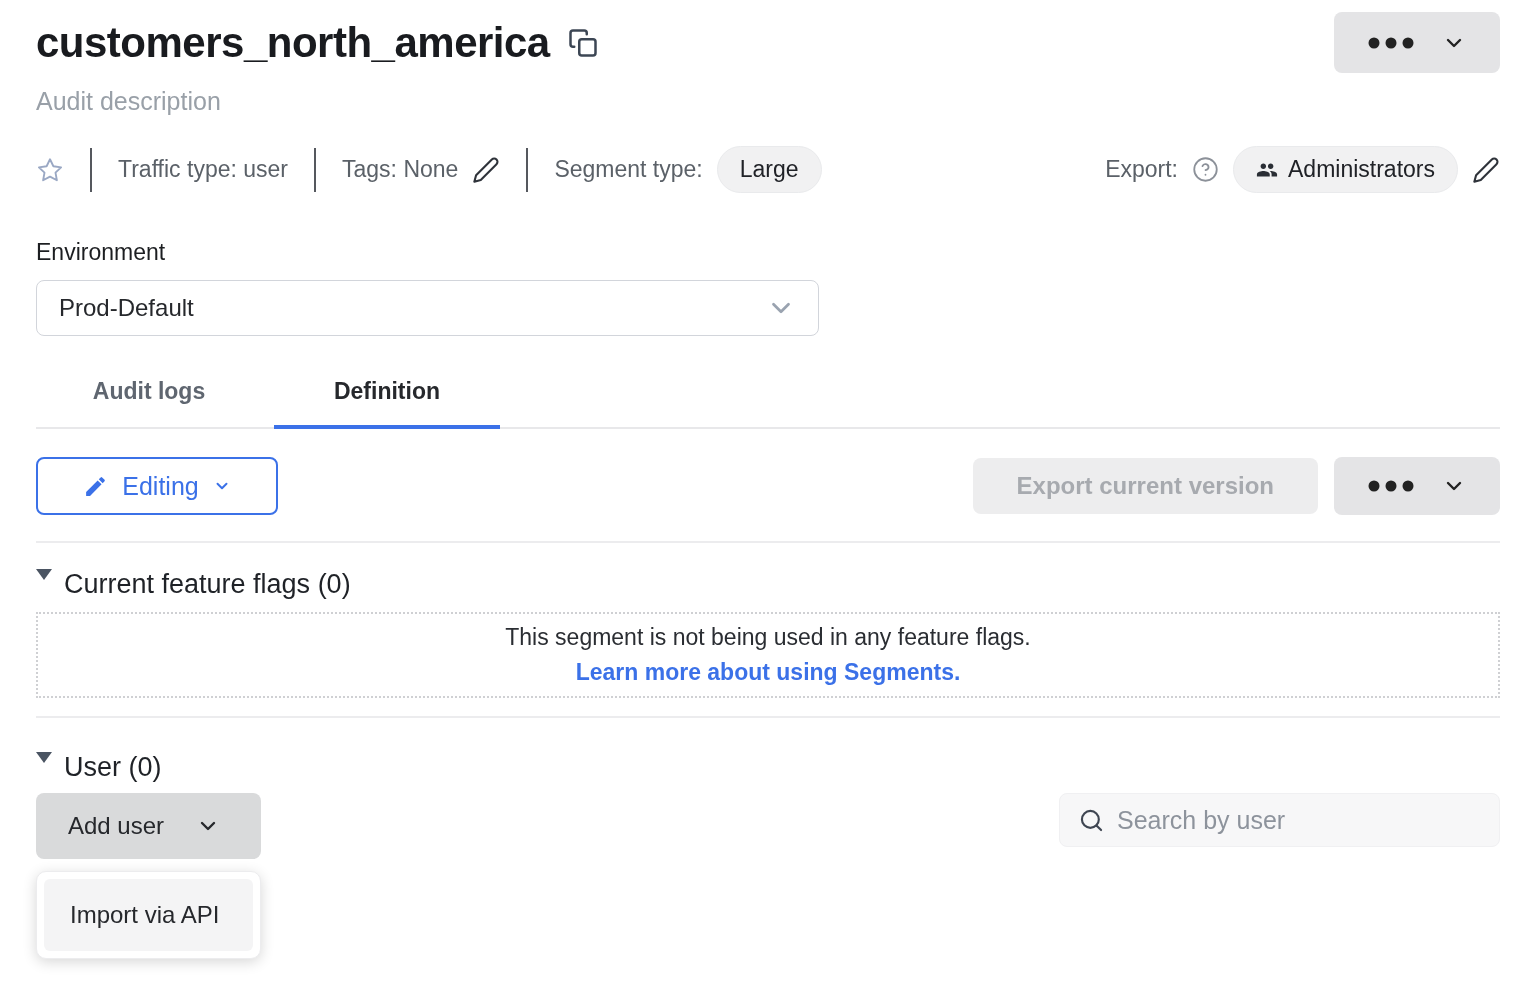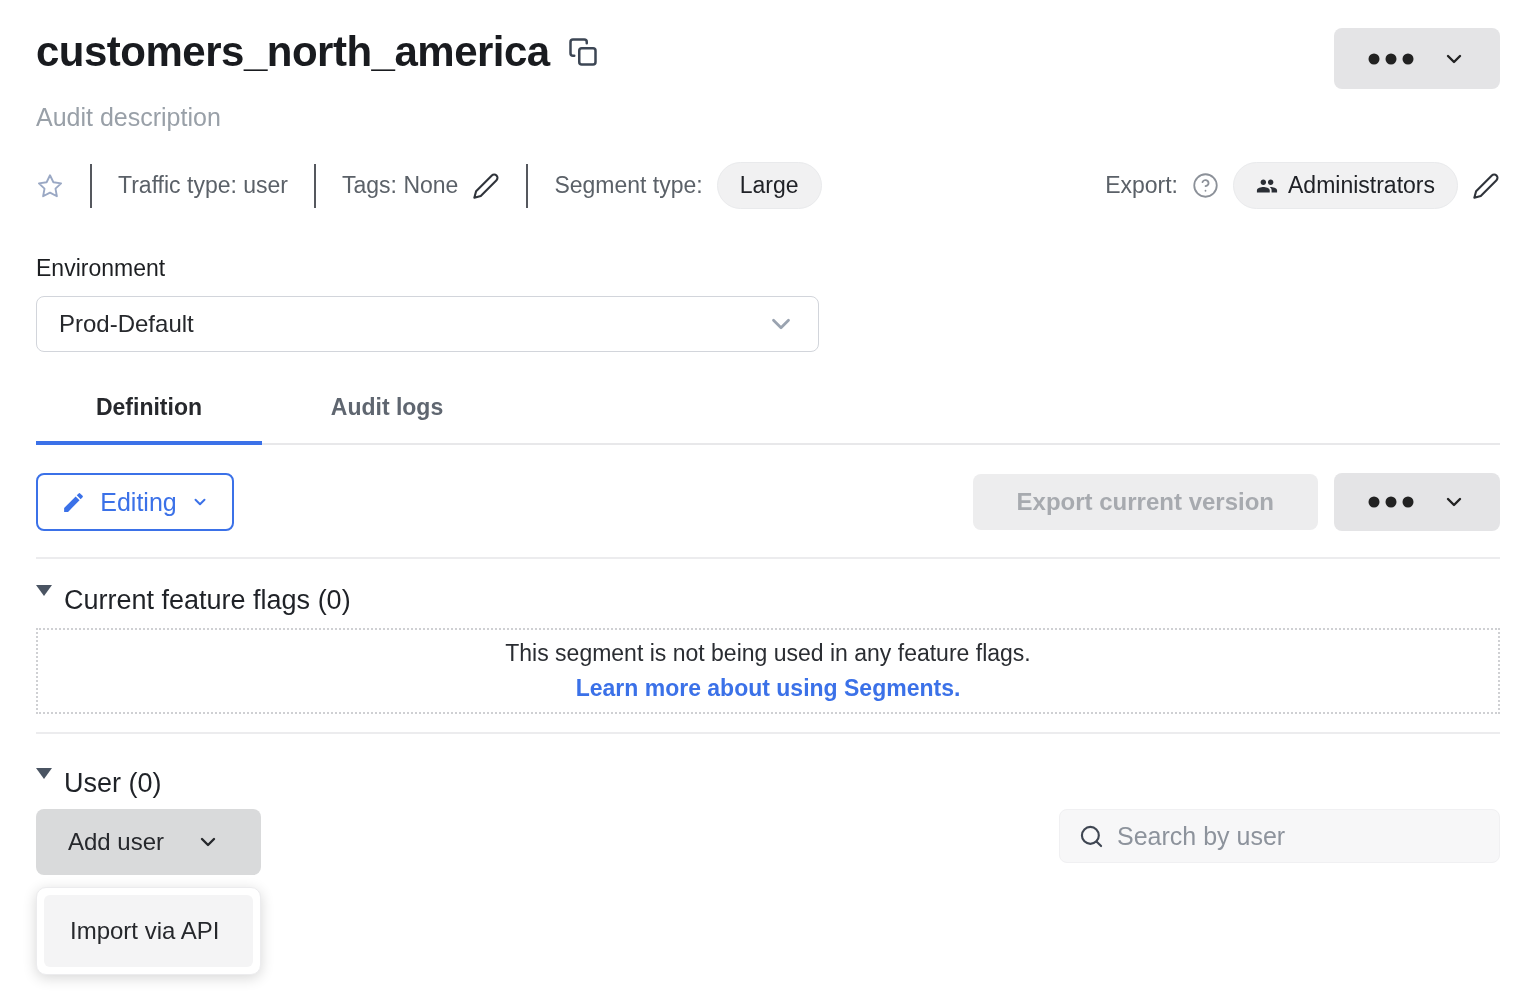--- a/index.html
+++ b/index.html
@@ -1,21 +1,21 @@
 <!DOCTYPE html>
 <html><head>
 <meta charset="utf-8">
 <style>
   * { margin: 0; padding: 0; box-sizing: border-box; }
   html, body { width: 1536px; height: 1002px; overflow: hidden; background: #ffffff; }
   body { font-family: "Liberation Sans", "DejaVu Sans", sans-serif; color: #1c1e21; }
   .page { padding: 0 36px; position: relative; }
 
   
-  .header-row { display: flex; justify-content: space-between; align-items: flex-start; padding-top: 28px; }
+  .header-row { display: flex; justify-content: space-between; align-items: center; padding-top: 12px; }
   .title-wrap { display: flex; align-items: center; gap: 18px; }
   .page-title { font-size: 42px; font-weight: 700; letter-spacing: -0.5px; color: #191b1f; }
   .icon-btn { background: none; border: none; cursor: pointer; display: inline-flex; align-items: center; padding: 0; }
 
   .more-btn { width: 166px; height: 61px; background: #e4e4e6; border: none; border-radius: 8px;
               display: flex; align-items: center; justify-content: center; gap: 28px; cursor: pointer; }
 
   .description { margin-top: 14px; font-size: 25px; color: #99a0a8; }
 
   
@@ -36,21 +36,21 @@
 
   
   .tabs { margin-top: 42px; display: flex; border-bottom: 2px solid #e8e8ea; }
   .tab { width: 226px; text-align: center; padding-bottom: 22px; font-size: 23px; cursor: pointer; position: relative; margin-right: 12px; }
   .tab.active { font-weight: 700; color: #26282c; }
   .tab.inactive { font-weight: 600; color: #5f6670; }
   .tab.active::after { content: ""; position: absolute; left: 0; right: 0; bottom: -2px; height: 4px; background: var(--accent); }
 
   
   .toolbar { margin-top: 28px; display: flex; justify-content: space-between; align-items: center; }
-  .editing-btn { width: 198px; height: 58px; background: #fff; border: 2px solid var(--accent); border-radius: 8px;
+  .editing-btn { width: 242px; height: 58px; background: #fff; border: 2px solid var(--accent); border-radius: 8px;
                  display: flex; align-items: center; justify-content: center; gap: 14px; cursor: pointer; }
   .editing-btn span { color: var(--accent); font-size: 25px; font-weight: 500; }
   .toolbar-right { display: flex; align-items: center; gap: 16px; }
   .export-btn { height: 56px; padding: 0 44px; background: #ededee; border: none; border-radius: 8px;
                 font-size: 24px; font-weight: 700; color: #a7aaaf; cursor: default; }
   .more-btn.small { height: 58px; }
 
   .divider { margin-top: 26px; border-top: 2px solid #ececee; }
   .divider.thin { margin-top: 18px; }
 
@@ -178,22 +178,22 @@
       <span>Prod-Default</span>
       <span>
         <svg width="30" height="30" viewBox="0 0 24 24" fill="none" stroke="#9aa3b0" stroke-width="2.2" stroke-linecap="round" stroke-linejoin="round">
             <polyline points="6 9 12 15 18 9"></polyline>
           </svg>
       </span>
     </div>
   </div>
 
   <div class="tabs">
+    <div class="tab inactive">Audit logs</div>
     <div class="tab active">Definition</div>
-    <div class="tab inactive">Audit logs</div>
   </div>
 
   <div class="toolbar">
     <button class="editing-btn">
       <span>
         <svg width="25" height="25" viewBox="0 0 24 24" fill="#3b71e8">
             <path d="M3 17.25V21h3.75L17.81 9.94l-3.75-3.75L3 17.25zM20.71 7.04c.39-.39.39-1.02 0-1.41l-2.34-2.34a1 1 0 0 0-1.41 0l-1.83 1.83 3.75 3.75 1.83-1.83z"></path>
           </svg>
       </span>
       <span>Editing</span>

